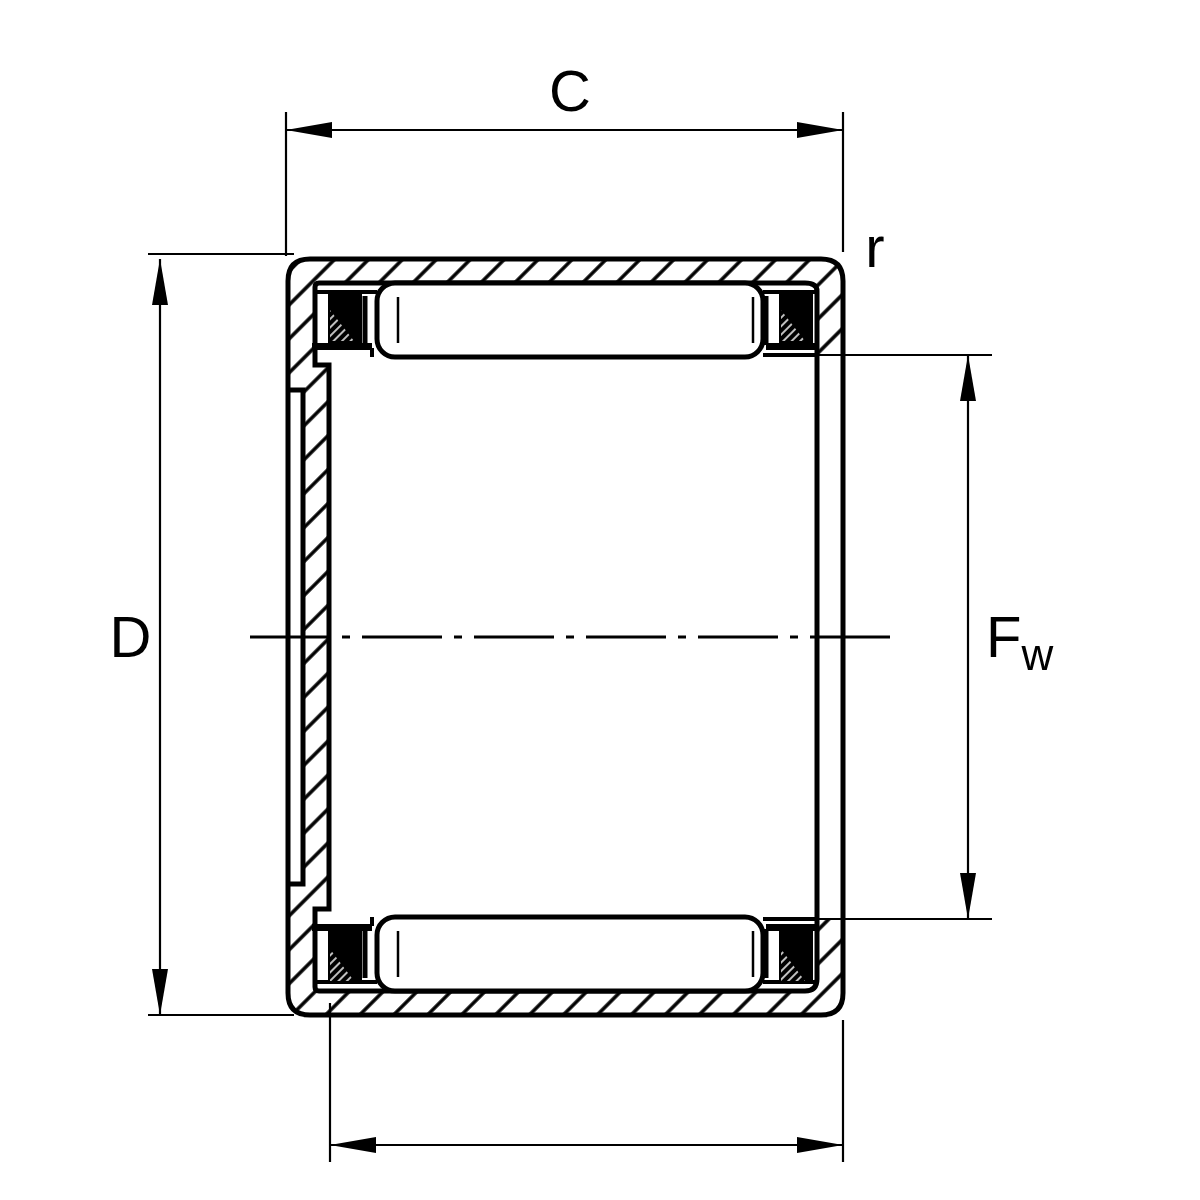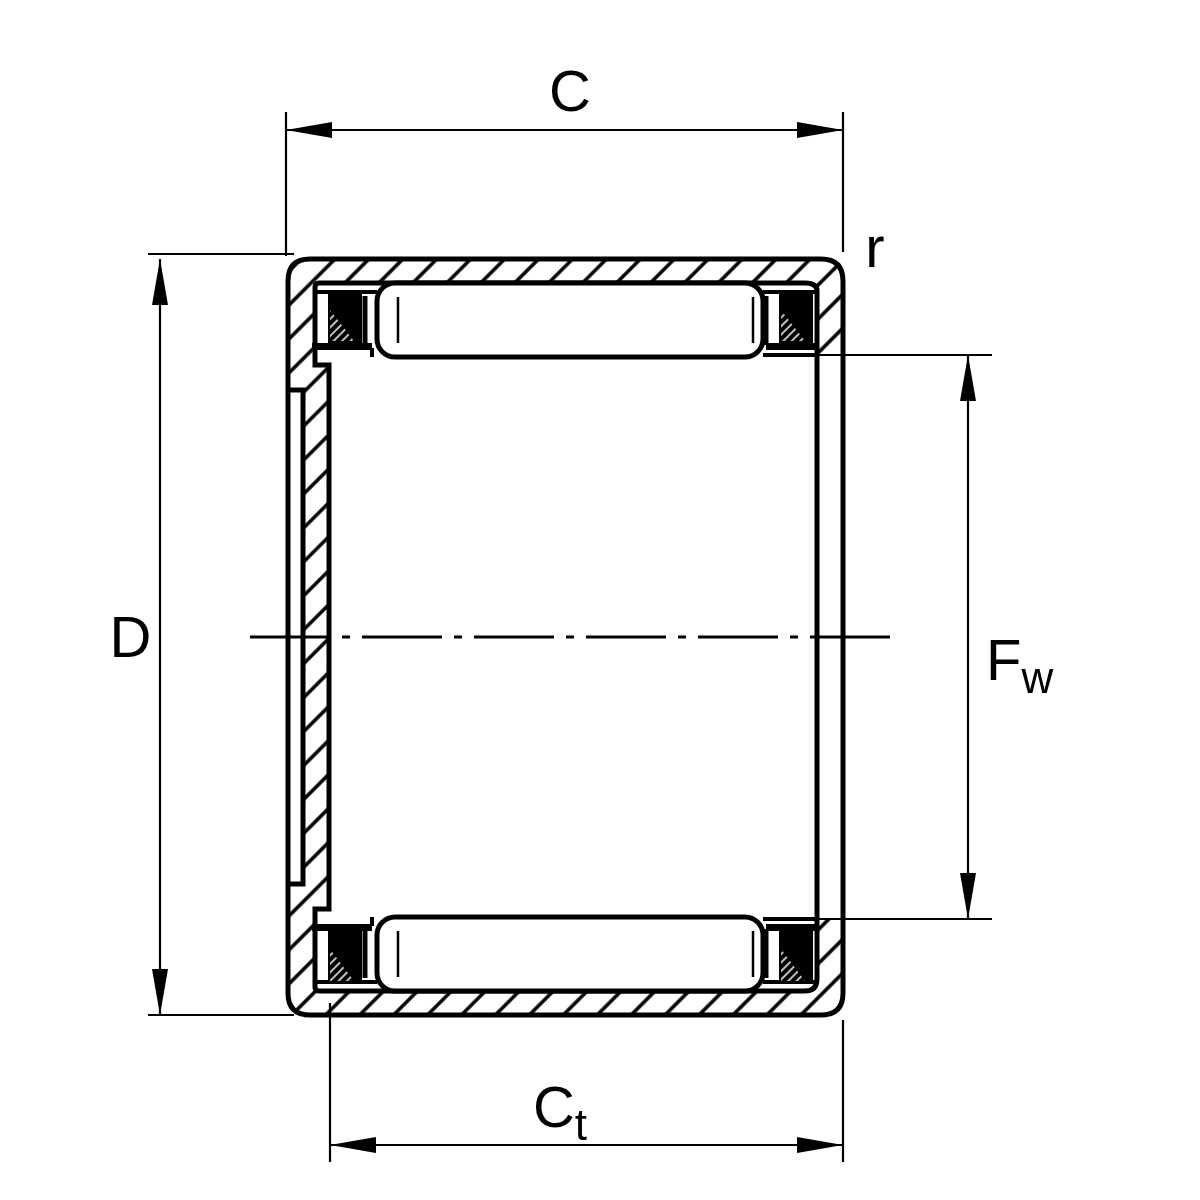--- a/index.html
+++ b/index.html
@@ -130,23 +130,20 @@
         <polygon points="330,1145 376,1137 376,1153"></polygon>
         <polygon points="843,1145 797,1137 797,1153"></polygon>
       </g>
     </g>
   </svg>
 
   <div class="dim-label" style="left:510px; top:62px; width:120px;">C</div>
 
   <div class="dim-label" style="left:88px; top:608px; width:85px;">D</div>
 
-  <div class="dim-label" style="left:986px; top:608px;margin-top:23px;">
+  <div class="dim-label" style="left:986px; top:608px;">
     <span>F</span><span class="sub">w</span>
   </div>
 
-  <div class="dim-label" style="left:490px; top:1078px; width:140px;">
-    <span>C</span><span class="sub">t</span>
-  </div>
 
   <div class="dim-label" style="left:845px; top:218px; width:60px;">r</div>
 
 </div>
 
 </body></html>

